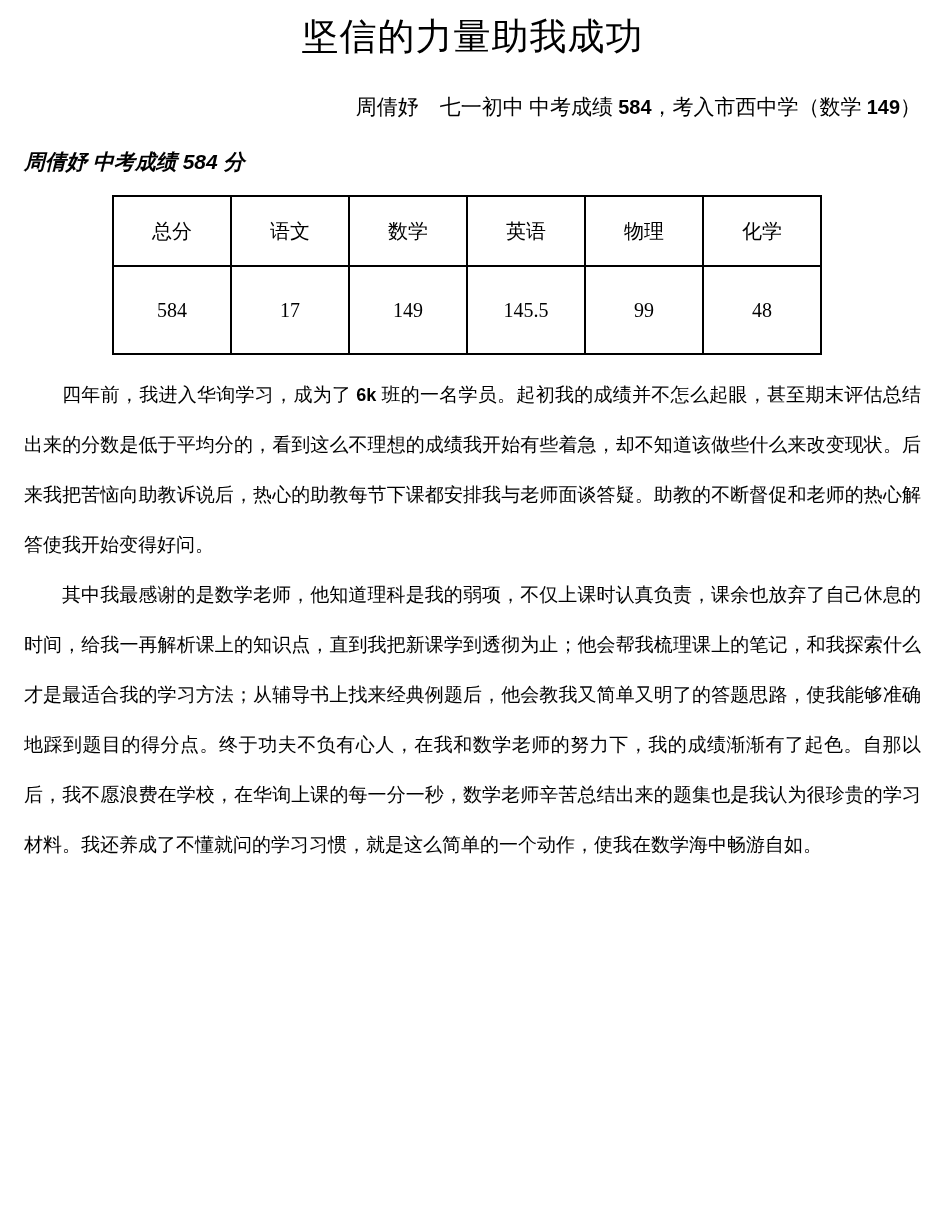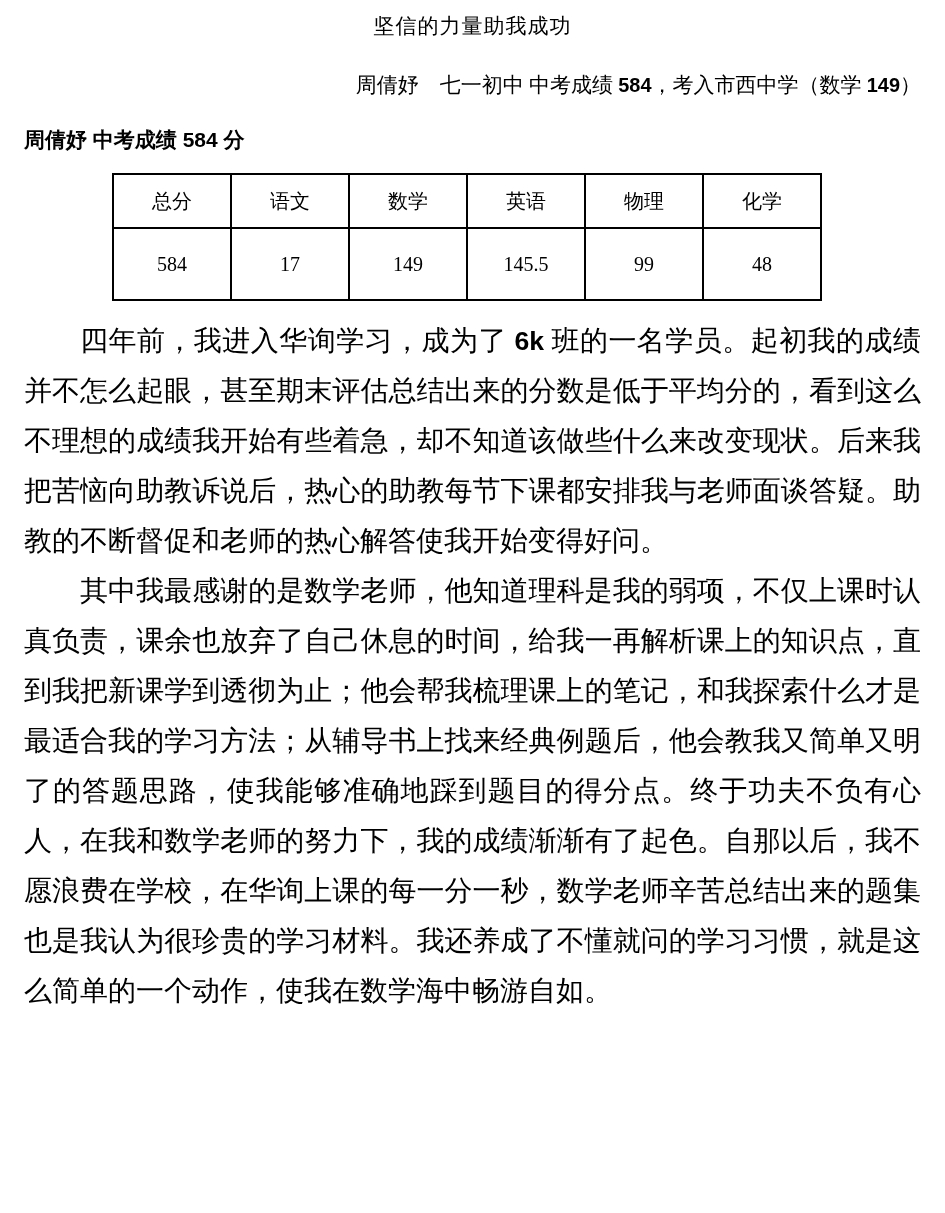--- a/index.html
+++ b/index.html
@@ -12,58 +12,59 @@
   .page {
     position: relative;
     width: 945px;
     min-height: 1213px;
     box-sizing: border-box;
     padding: 10px 24px 40px 24px;
     background: #ffffff;
   }
   .doc-title {
     text-align: center;
-    font-size: 21px;
+    font-size: 37px;
     margin-top: 2px;
     letter-spacing: 1px;
     font-weight: 400;
   }
   .doc-subtitle {
     text-align: right;
     font-size: 21px;
     margin-top: 31px;
     font-weight: 400;
   }
   .doc-heading {
     font-family: "Liberation Sans", "DejaVu Sans", sans-serif;
     font-weight: bold;
     font-size: 21px;
     margin-top: 0;
+    font-style: italic;
   }
   .doc-heading.first { margin-top: 27px; }
   .doc-heading.second { margin-top: 28px; }
   table.score-table {
     border-collapse: collapse;
     table-layout: fixed;
     width: 710px;
     margin: 19px 0 0 88px;
   }
   table.score-table td {
     border: 2px solid #000000;
     text-align: center;
     vertical-align: middle;
     font-size: 20px;
-    padding: 0;
+    padding: 8px;
   }
   tr.header-row td { height: 52px; font-family: "Liberation Serif", "DejaVu Serif", serif; }
   tr.value-row td  { height: 70px; font-family: "Liberation Serif", "DejaVu Serif", serif; }
   .doc-body { margin-top: 15px; }
   .doc-body p {
     margin: 0;
-    font-size: 28px;
+    font-size: 19px;
     line-height: 50px;
     text-align: justify;
     text-indent: 2em;
   }
   
   .fmt-num .num {
     font-family: "Liberation Sans", "DejaVu Sans", sans-serif;
     font-weight: bold;
     font-size: 0.95em;
   }

